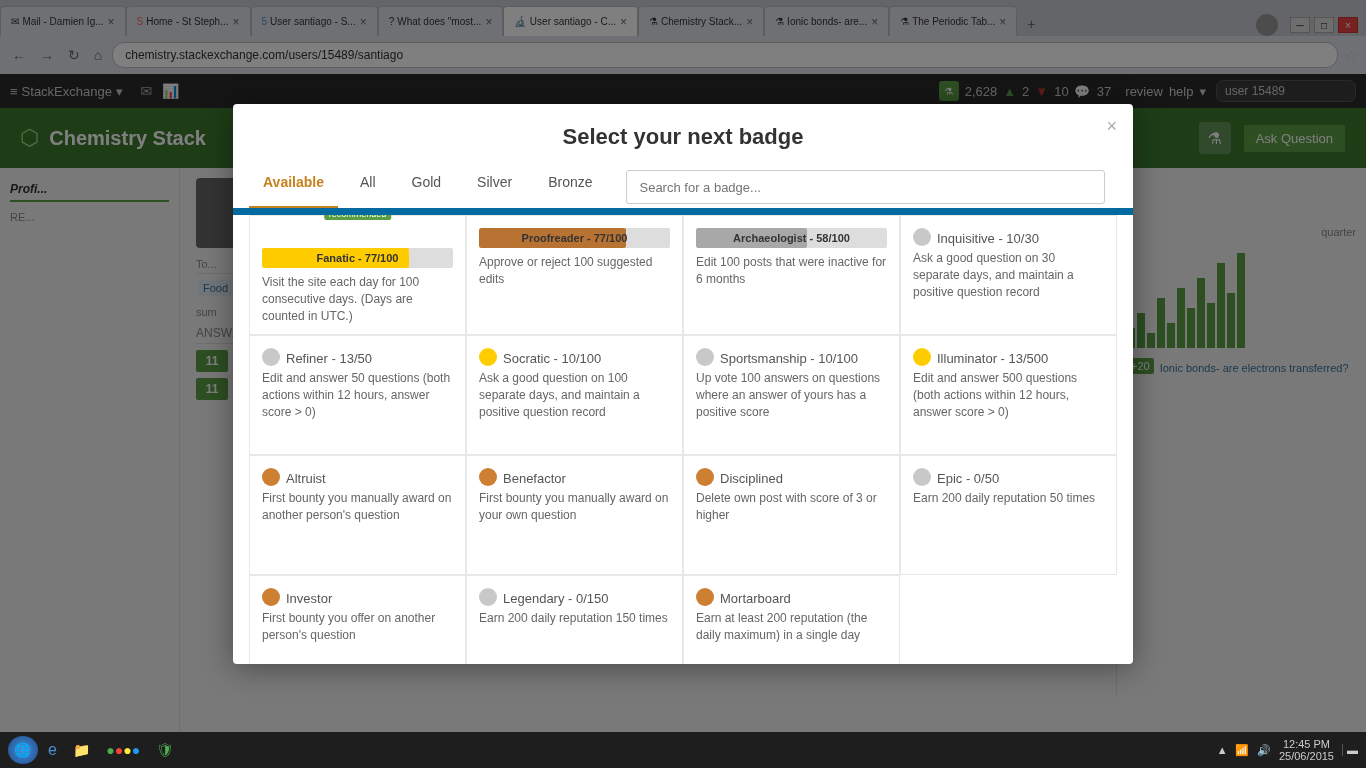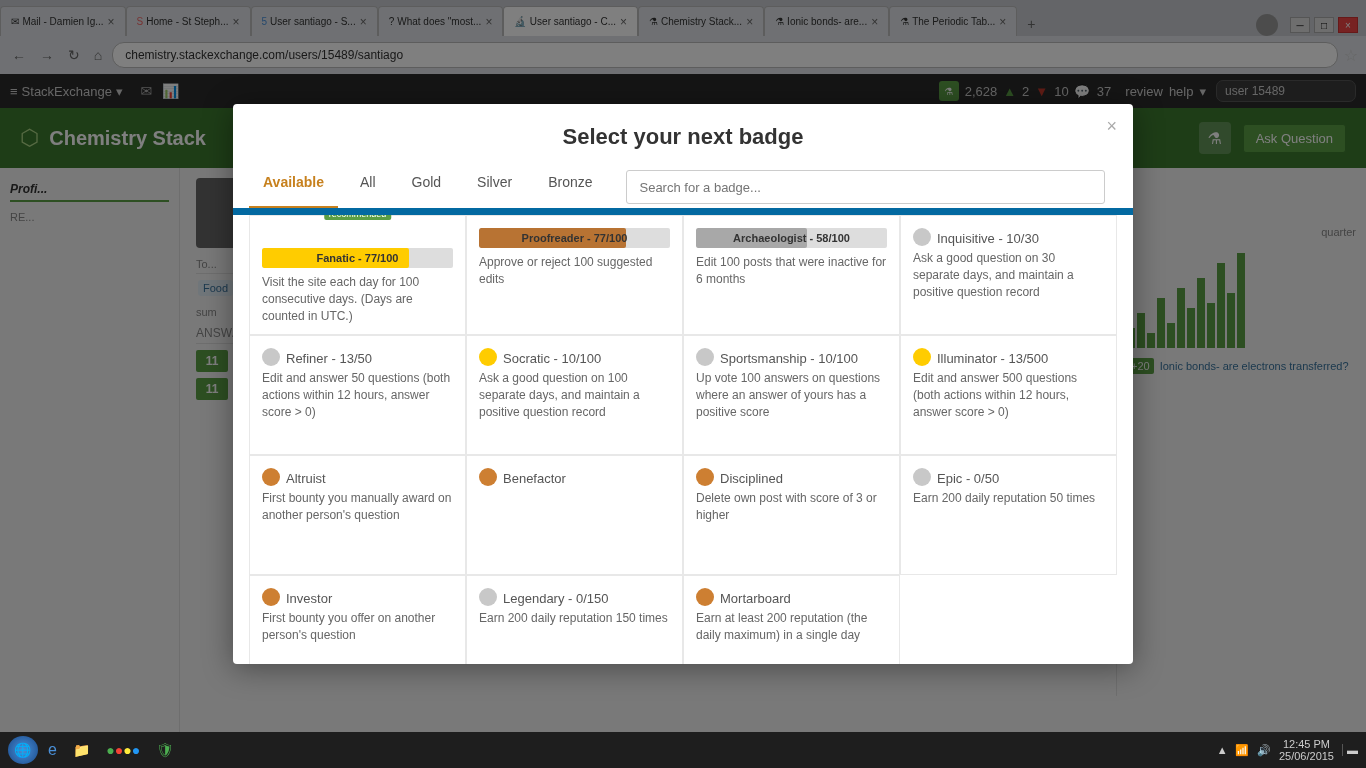--- a/index.html
+++ b/index.html
@@ -217,21 +217,21 @@
         <div style="background:#5a9e44;width:8px;height:50px;"></div>
         <div style="background:#5a9e44;width:8px;height:25px;"></div>
         <div style="background:#5a9e44;width:8px;height:60px;"></div>
         <div style="background:#5a9e44;width:8px;height:40px;"></div>
         <div style="background:#5a9e44;width:8px;height:70px;"></div>
         <div style="background:#5a9e44;width:8px;height:45px;"></div>
         <div style="background:#5a9e44;width:8px;height:85px;"></div>
         <div style="background:#5a9e44;width:8px;height:55px;"></div>
         <div style="background:#5a9e44;width:8px;height:95px;"></div>
       </div>
-      <div style="margin-top:10px;display:flex;gap:6px;align-items:center;">
+      <div style="margin-top:10px;display:flex;gap:6px;align-items:flex-end;">
         <div style="background:#5a9e44;color:#fff;font-size:11px;padding:2px 4px;border-radius:2px;">+20</div>
         <div style="font-size:11px;color:#39739d;">Ionic bonds- are electrons transferred?</div>
       </div>
     </div>
   </div>
 </div>
 
 <div class="overlay">
   <div class="modal">
     <div class="modal-header">
@@ -322,20 +322,21 @@
           <span class="badge-name">Altruist</span>
         </div>
         <div class="badge-desc">First bounty you manually award on another person's question</div>
       </div>
 
       <div class="badge-cell">
         <div class="badge-name-row">
           <div style="width:18px;height:18px;background:#cd7f32;border-radius:50%;flex-shrink:0;"></div>
           <span class="badge-name">Benefactor</span>
         </div>
+        <div class="badge-desc">First bounty you manually award on your own question</div>
       </div>
 
       <div class="badge-cell">
         <div class="badge-name-row">
           <div style="width:18px;height:18px;background:#cd7f32;border-radius:50%;flex-shrink:0;"></div>
           <span class="badge-name">Disciplined</span>
         </div>
         <div class="badge-desc">Delete own post with score of 3 or higher</div>
       </div>
 

